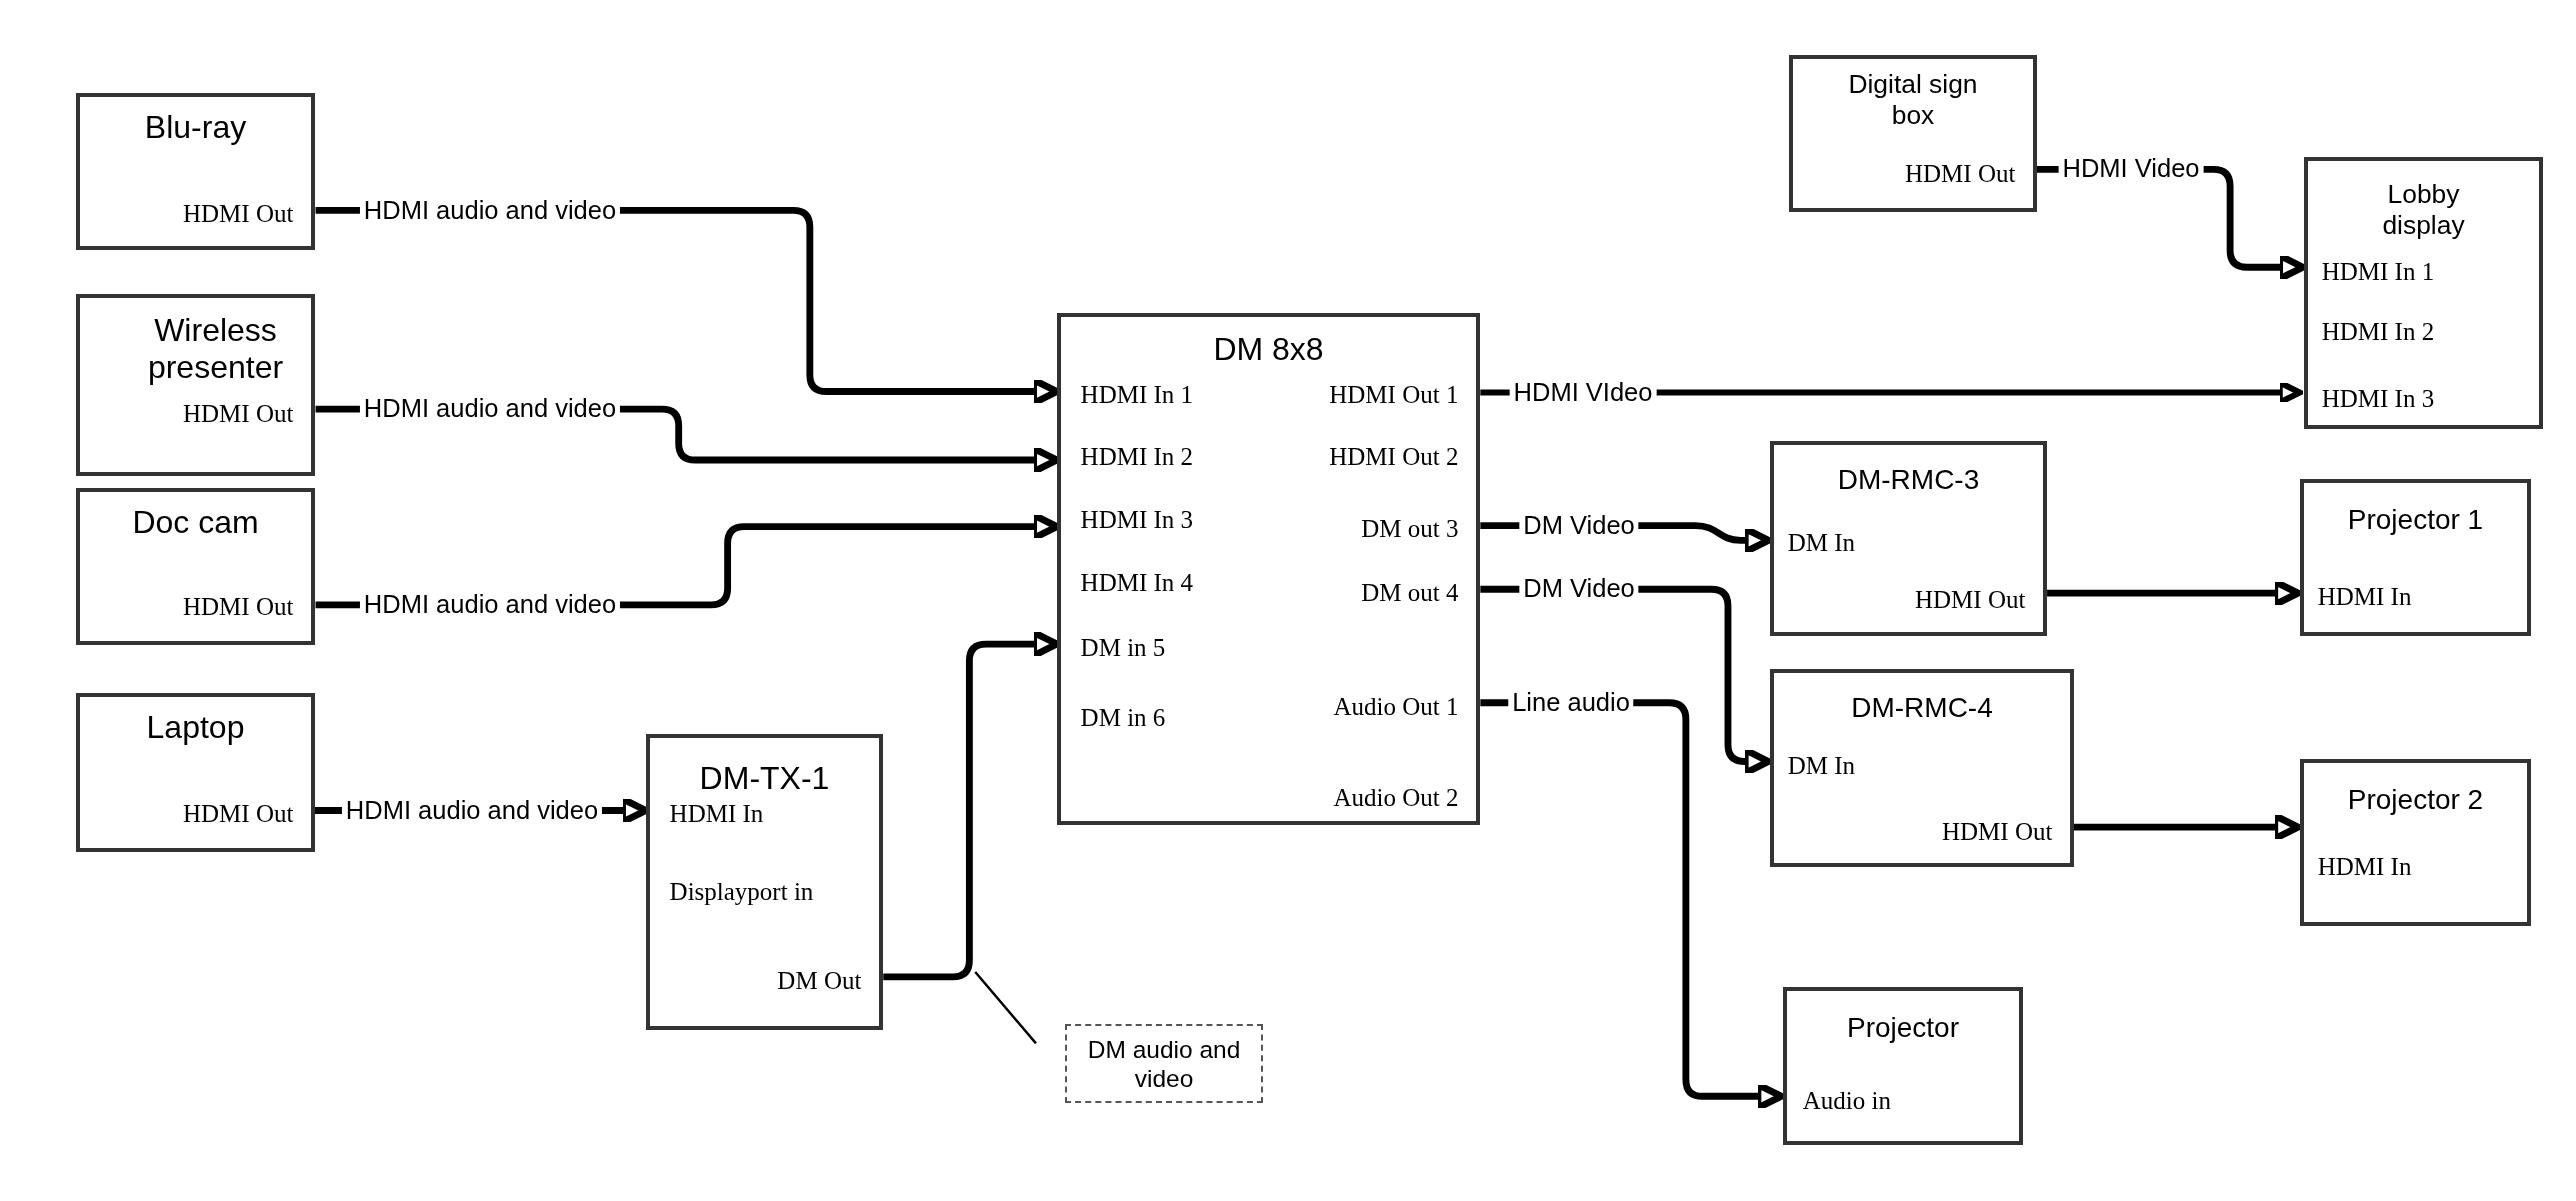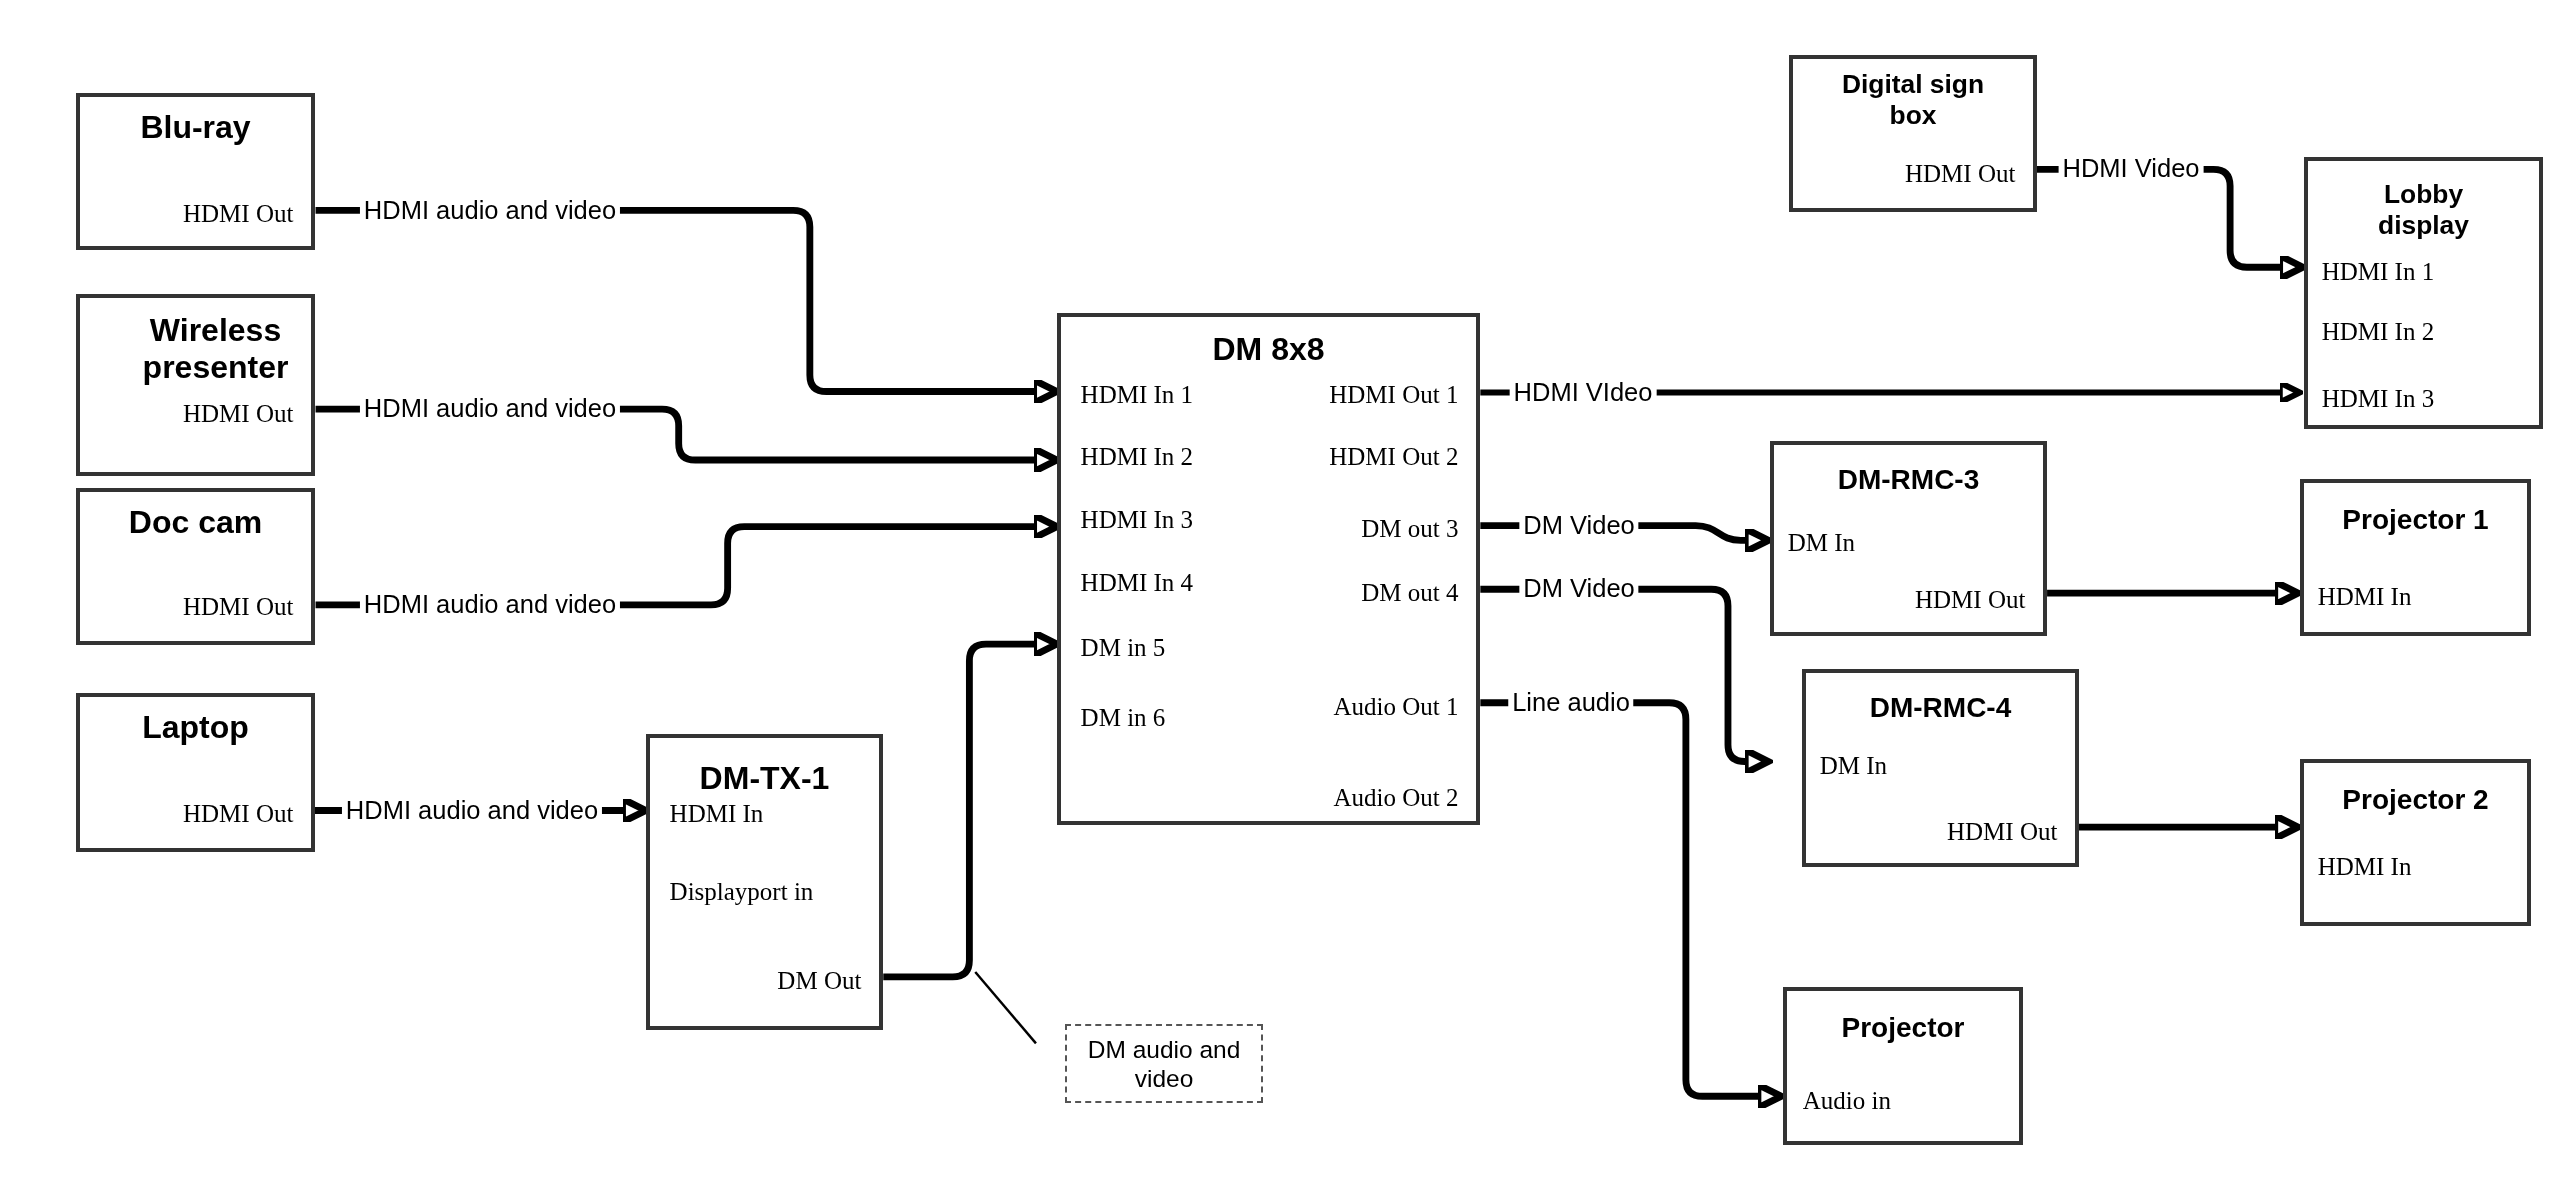--- a/index.html
+++ b/index.html
@@ -10,21 +10,21 @@
   svg.wires{position:absolute;left:0;top:0;width:2576px;height:1201px;}
   svg.wires path{fill:none;stroke:#000;}
   svg.wires path.wire{stroke-width:7px;}
   svg.wires path.wire-thin{stroke-width:6px;}
   svg.wires path.leader{stroke-width:2.5px;}
   .node{
     position:absolute;background:#fff;border:4.9px solid #333;box-sizing:border-box;
   }
   .node .title{
     position:absolute;top:11.7px;left:0;right:0;text-align:center;
-    font-weight:bold;font-size:32px;line-height:37px;
+    font-weight:normal;font-size:32px;line-height:37px;
   }
   .node .title.sm{font-size:26.4px;line-height:31px;}
   .node .title.md{font-size:28px;line-height:33px;}
   .port{
     position:absolute;font-size:25px;line-height:26.4px;white-space:nowrap;
     transform:translateY(-50%);
     font-family:Liberation Serif, serif;
   }
   .port.left{left:19.6px;}
   .port.right{right:17.6px;text-align:right;}
@@ -151,21 +151,21 @@
     <div class="title md" style="top:17.6px;">DM-RMC-3</div>
     <span class="port left" style="top:98px;left:13.7px;">DM In</span>
     <span class="port right" style="top:155px;">HDMI Out</span>
   </div>
 
   <div class="node" style="left:2300px;top:479px;width:231px;height:157px;">
     <div class="title md" style="top:19.6px;">Projector 1</div>
     <span class="port left" style="top:114px;left:13.7px;">HDMI In</span>
   </div>
 
-  <div class="node" style="left:1770px;top:669px;width:277px;height:198px;margin-left:32px;">
+  <div class="node" style="left:1770px;top:669px;width:304px;height:198px;">
     <div class="title md" style="top:17.6px;">DM-RMC-4</div>
     <span class="port left" style="top:93px;left:13.7px;">DM In</span>
     <span class="port right" style="top:159px;">HDMI Out</span>
   </div>
 
   <div class="node" style="left:2300px;top:759px;width:231px;height:167px;">
     <div class="title md" style="top:19.6px;">Projector 2</div>
     <span class="port left" style="top:104px;left:13.7px;">HDMI In</span>
   </div>
 

